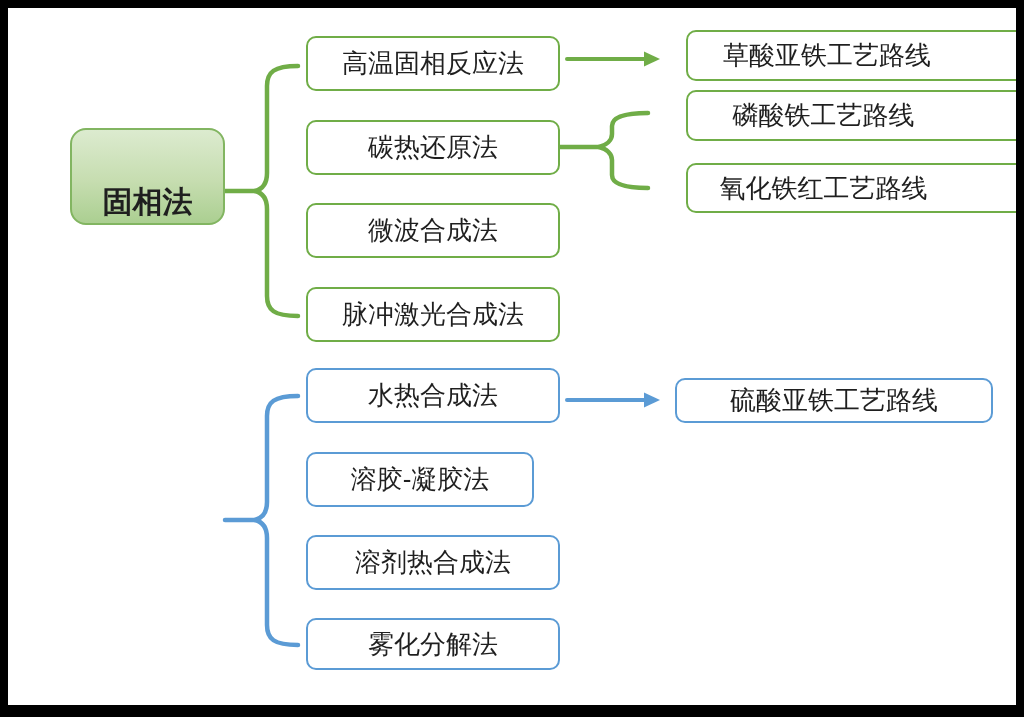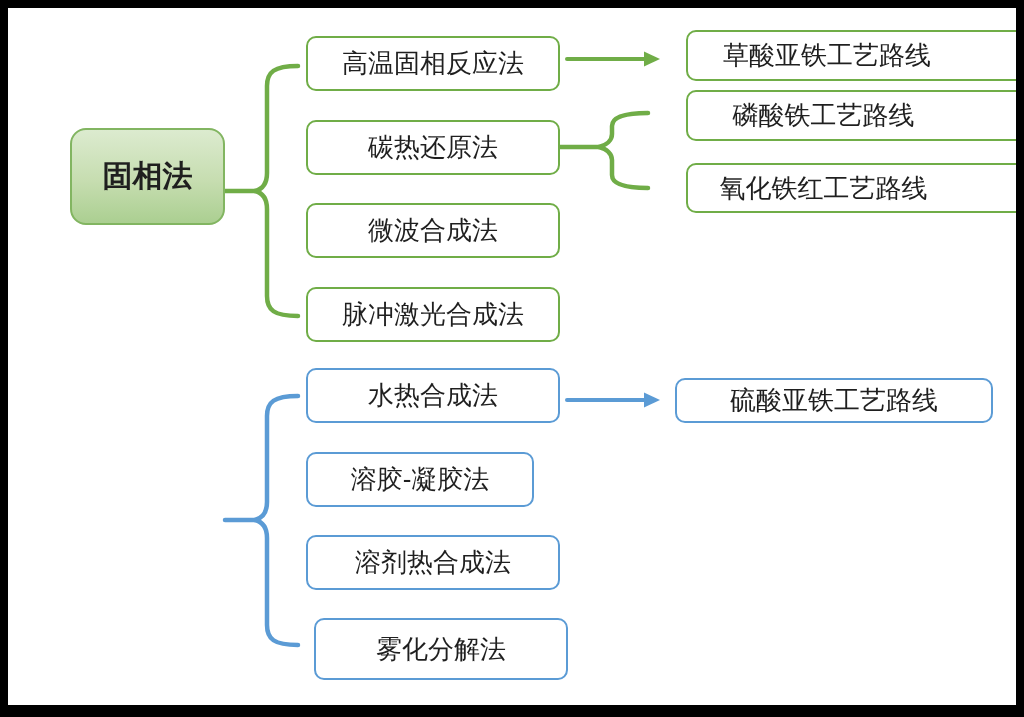--- a/index.html
+++ b/index.html
@@ -1,21 +1,21 @@
 <!DOCTYPE html>
 <html style="--green-accent: #70AD47; --green-border: #82b561; --blue-accent: #5B9BD5; --blue-border: #5b9bd5; --text: #1f1f1f; --frame: #000000;"><head>
 <meta charset="utf-8">
 <style>
   html,body{margin:0;padding:0;background:#fff;}
   body{font-family:"Liberation Sans","DejaVu Sans",sans-serif;}
   .frame{position:relative;width:1024px;height:717px;background:#000;}
   .canvas{position:absolute;left:8px;top:8px;width:1008px;height:697px;background:#ffffff;overflow:hidden;}
   .connectors{position:absolute;left:0;top:0;width:1008px;height:697px;}
   .node{position:absolute;display:flex;align-items:center;justify-content:center;box-sizing:border-box;color:#1f1f1f;background:#fff;}
-  .cat{border-radius:16px;font-size:30px;font-weight:700;}
+  .cat{border-radius:16px;font-size:30px;font-weight:700;align-items:flex-end;}
   .green-cat{border:2.5px solid var(--green-border);background:linear-gradient(180deg,#dcebcf 0%,#c6ddb0 55%,#abcf91 100%);}
   .blue-cat{border:2.5px solid var(--blue-border);background:linear-gradient(180deg,#d0e2f4 0%,#b6cfea 55%,#9dc1e5 100%);}
   .method{border-radius:10px;font-size:26px;}
   .method.green{border:2.5px solid var(--green-accent);}
   .method.blue{border:2.5px solid var(--blue-accent);}
   .route{border-radius:10px;font-size:26px;}
   .route.green{border:2.5px solid var(--green-accent);}
   .route.blue{border:2.5px solid var(--blue-accent);}
   .stroke-green{stroke:var(--green-accent);fill:none;stroke-linecap:round;stroke-linejoin:round;}
   .fill-green{fill:var(--green-accent);stroke:none;}
@@ -76,21 +76,21 @@
 
     <div class="node method blue" style="left:298px;top:360px;width:254px;height:55px">
       <span class="lbl">水热合成法</span>
     </div>
     <div class="node method blue" style="left:298px;top:444px;width:228px;height:55px">
       <span class="lbl">溶胶-凝胶法</span>
     </div>
     <div class="node method blue" style="left:298px;top:527px;width:254px;height:55px">
       <span class="lbl">溶剂热合成法</span>
     </div>
-    <div class="node method blue" style="left:306px;top:610px;width:254px;height:62px">
+    <div class="node method blue" style="left:298px;top:610px;width:254px;height:52px">
       <span class="lbl">雾化分解法</span>
     </div>
 
     <div class="node route blue" style="left:667px;top:370px;width:318px;height:45px">
       <span class="lbl">硫酸亚铁工艺路线</span>
     </div>
 
   </div>
 </div>
 

